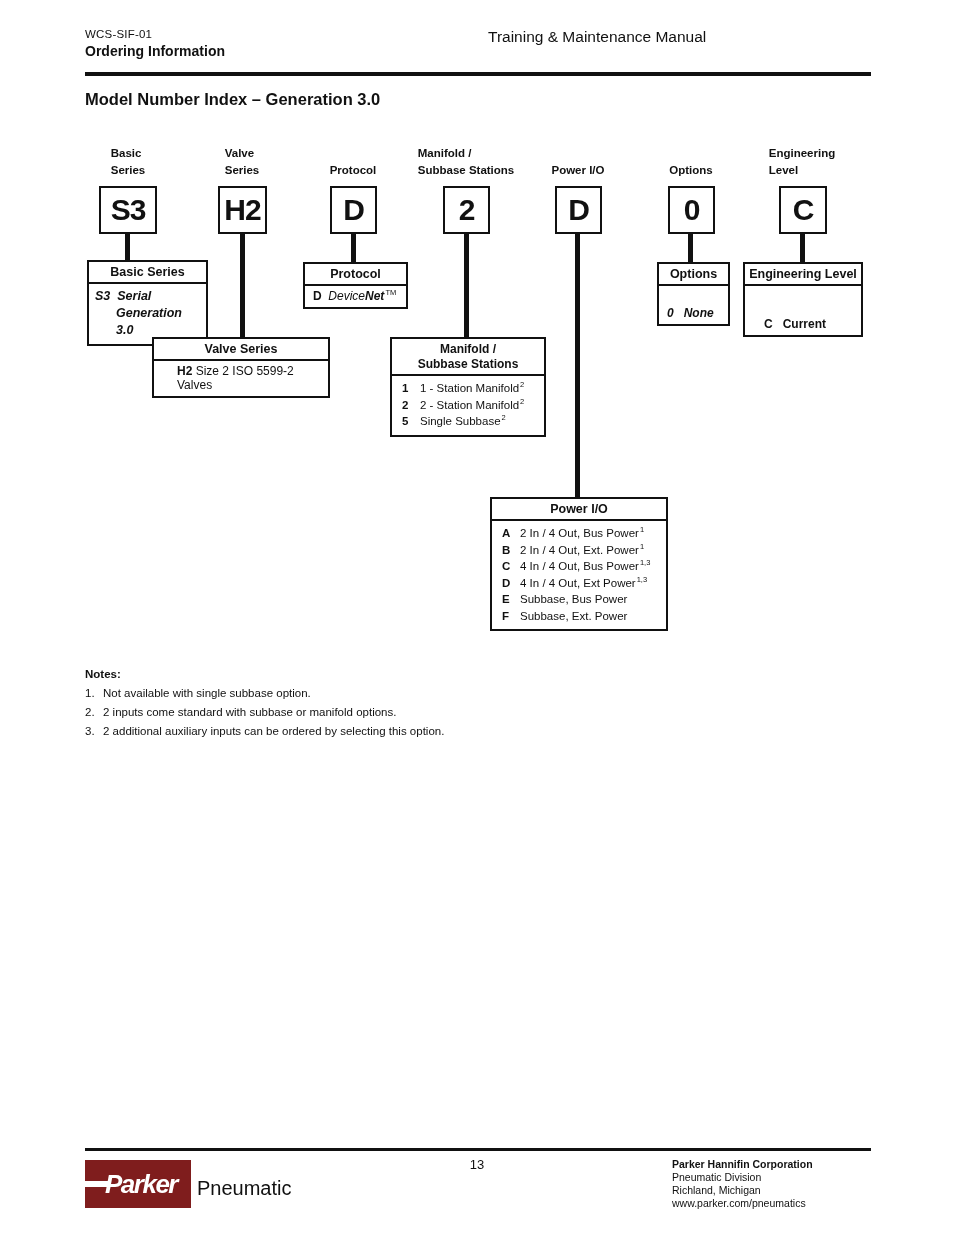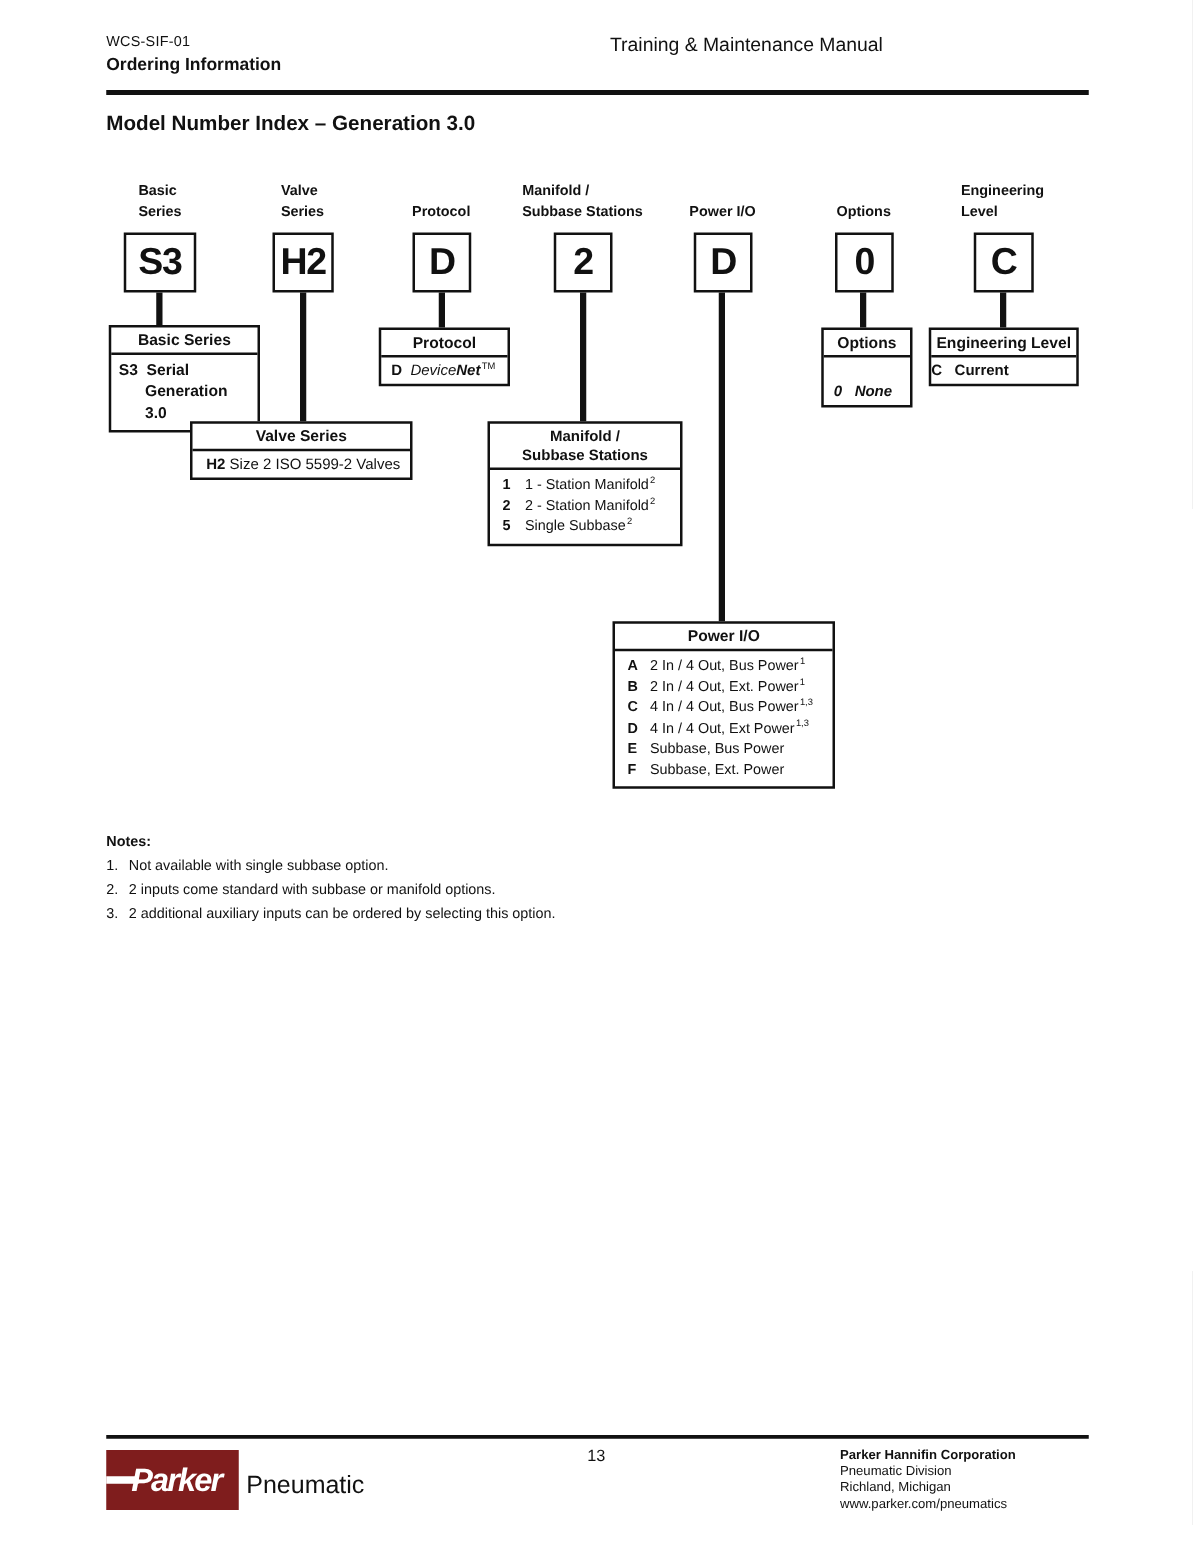--- a/index.html
+++ b/index.html
@@ -108,21 +108,21 @@
   <div class="abs code-box" style="left:99px;  width:58px;">S3</div>
   <div class="abs code-box" style="left:218px; width:49px;">H2</div>
   <div class="abs code-box" style="left:330px; width:47px;">D</div>
   <div class="abs code-box" style="left:443px; width:47px;">2</div>
   <div class="abs code-box" style="left:555px; width:47px;">D</div>
   <div class="abs code-box" style="left:668px; width:47px;">0</div>
   <div class="abs code-box" style="left:779px; width:48px;">C</div>
 
   <div class="abs detail-box" style="left:87px; top:260px; width:121px;">
     <div class="detail-title">Basic Series</div>
-    <div class="detail-body bold" style="font-size:12.5px; line-height:17px;">
+    <div class="detail-body bold" style="font-size:12.5px; line-height:17px;font-style:italic;">
       <div><span>S3</span>&nbsp;&nbsp;<span>Serial</span></div>
       <div class="indent2">Generation 3.0</div>
     </div>
   </div>
 
   <div class="abs detail-box" style="left:303px; top:262px; width:105px;">
     <div class="detail-title">Protocol</div>
     <div class="detail-body" style="padding:3px 6px 4px 8px; font-size:12px;">
       <span class="bold">D</span>&nbsp;&nbsp;<span class="dev-italic">Device</span><span class="dev-bold">Net</span><sup class="note-sup">TM</sup>
     </div>
@@ -130,28 +130,28 @@
 
   <div class="abs detail-box" style="left:657px; top:262px; width:73px;">
     <div class="detail-title">Options</div>
     <div class="detail-body bold" style="padding:20px 6px 4px 8px; font-size:12px;font-style:italic;">
       <span>0</span>&nbsp;&nbsp;&nbsp;<span>None</span>
     </div>
   </div>
 
   <div class="abs detail-box" style="left:743px; top:262px; width:120px;">
     <div class="detail-title">Engineering Level</div>
-    <div class="detail-body bold" style="padding:3px 6px 4px 0; font-size:12px;">
+    <div class="detail-body bold" style="padding:3px 6px 4px 19px; font-size:12px;margin-top:28px;">
       <span>C</span>&nbsp;&nbsp;&nbsp;<span>Current</span>
     </div>
   </div>
 
   <div class="abs detail-box" style="left:152px; top:337px; width:178px;">
     <div class="detail-title">Valve Series</div>
-    <div class="detail-body" style="padding:3px 4px 4px 11px; font-size:12px;">
+    <div class="detail-body" style="padding:3px 4px 4px 23px; font-size:12px;">
       <span class="bold">H2</span>&nbsp;<span>Size 2 ISO 5599-2 Valves</span>
     </div>
   </div>
 
   <div class="abs detail-box" style="left:390px; top:337px; width:156px;">
     <div class="detail-title" style="font-size:12px;">Manifold /
 Subbase Stations</div>
     <div style="padding:4px 2px 5px 2px;">
       <div class="drow">
         <span class="rcode">1</span>

